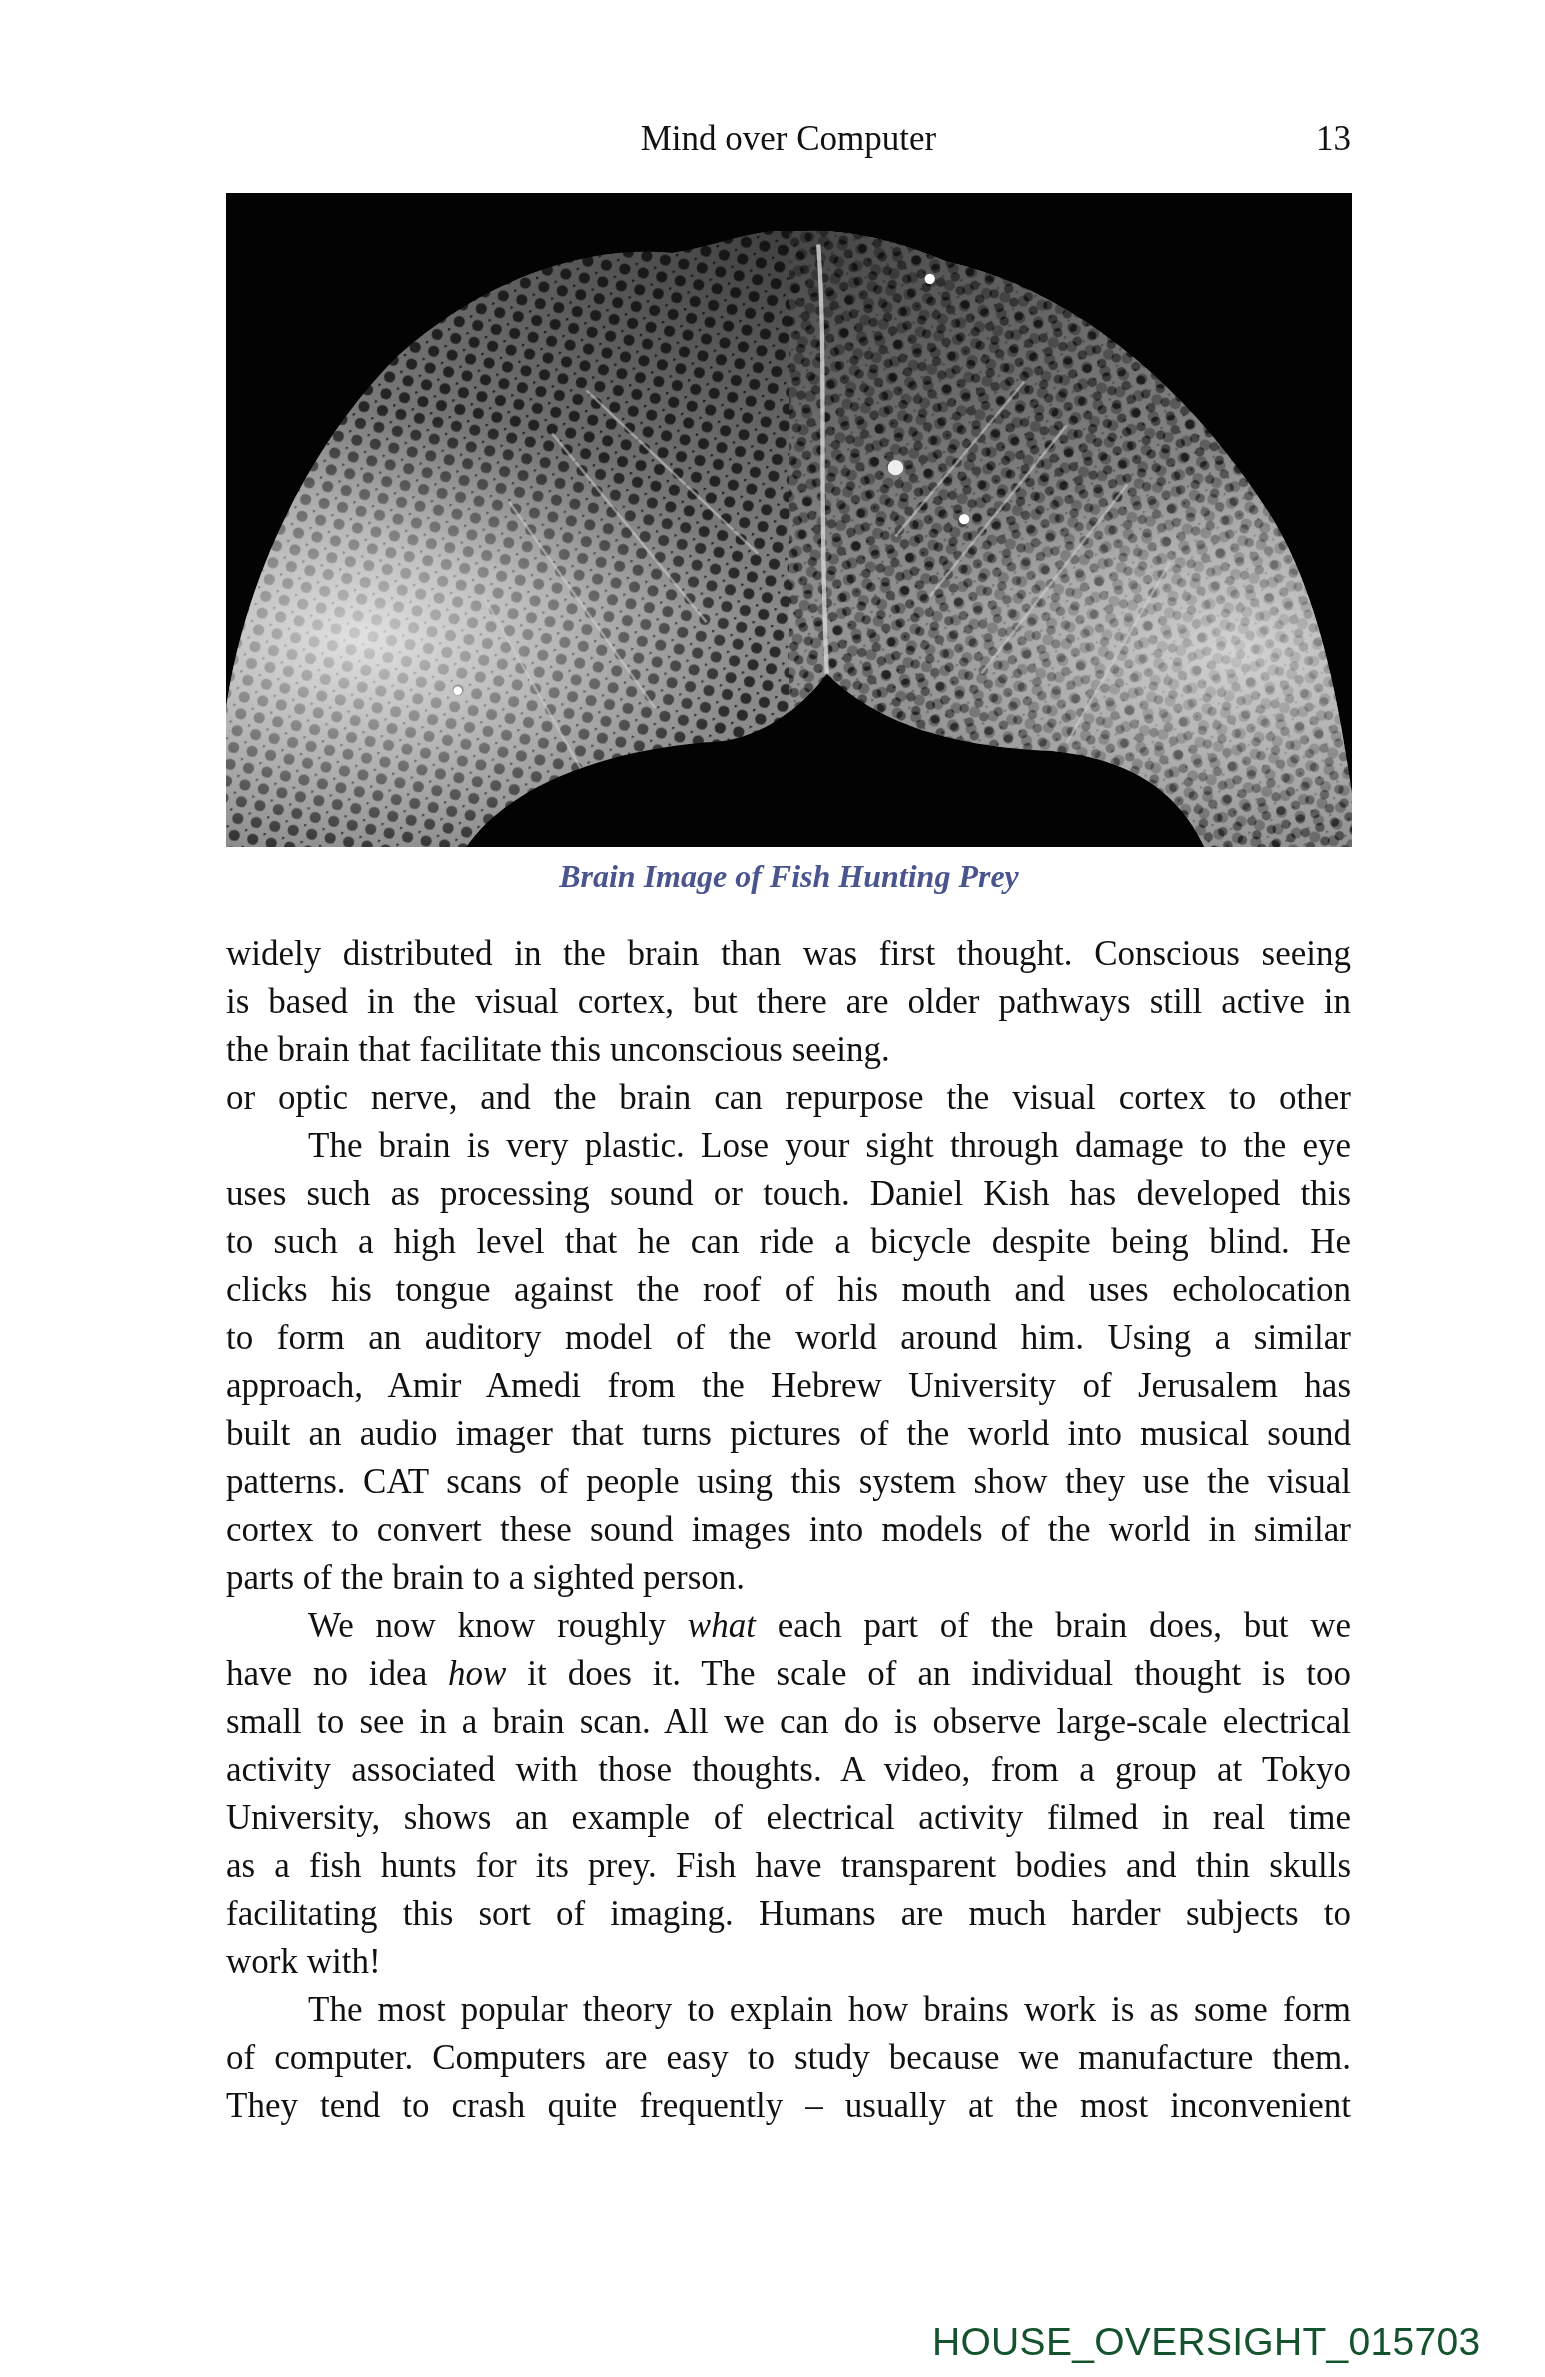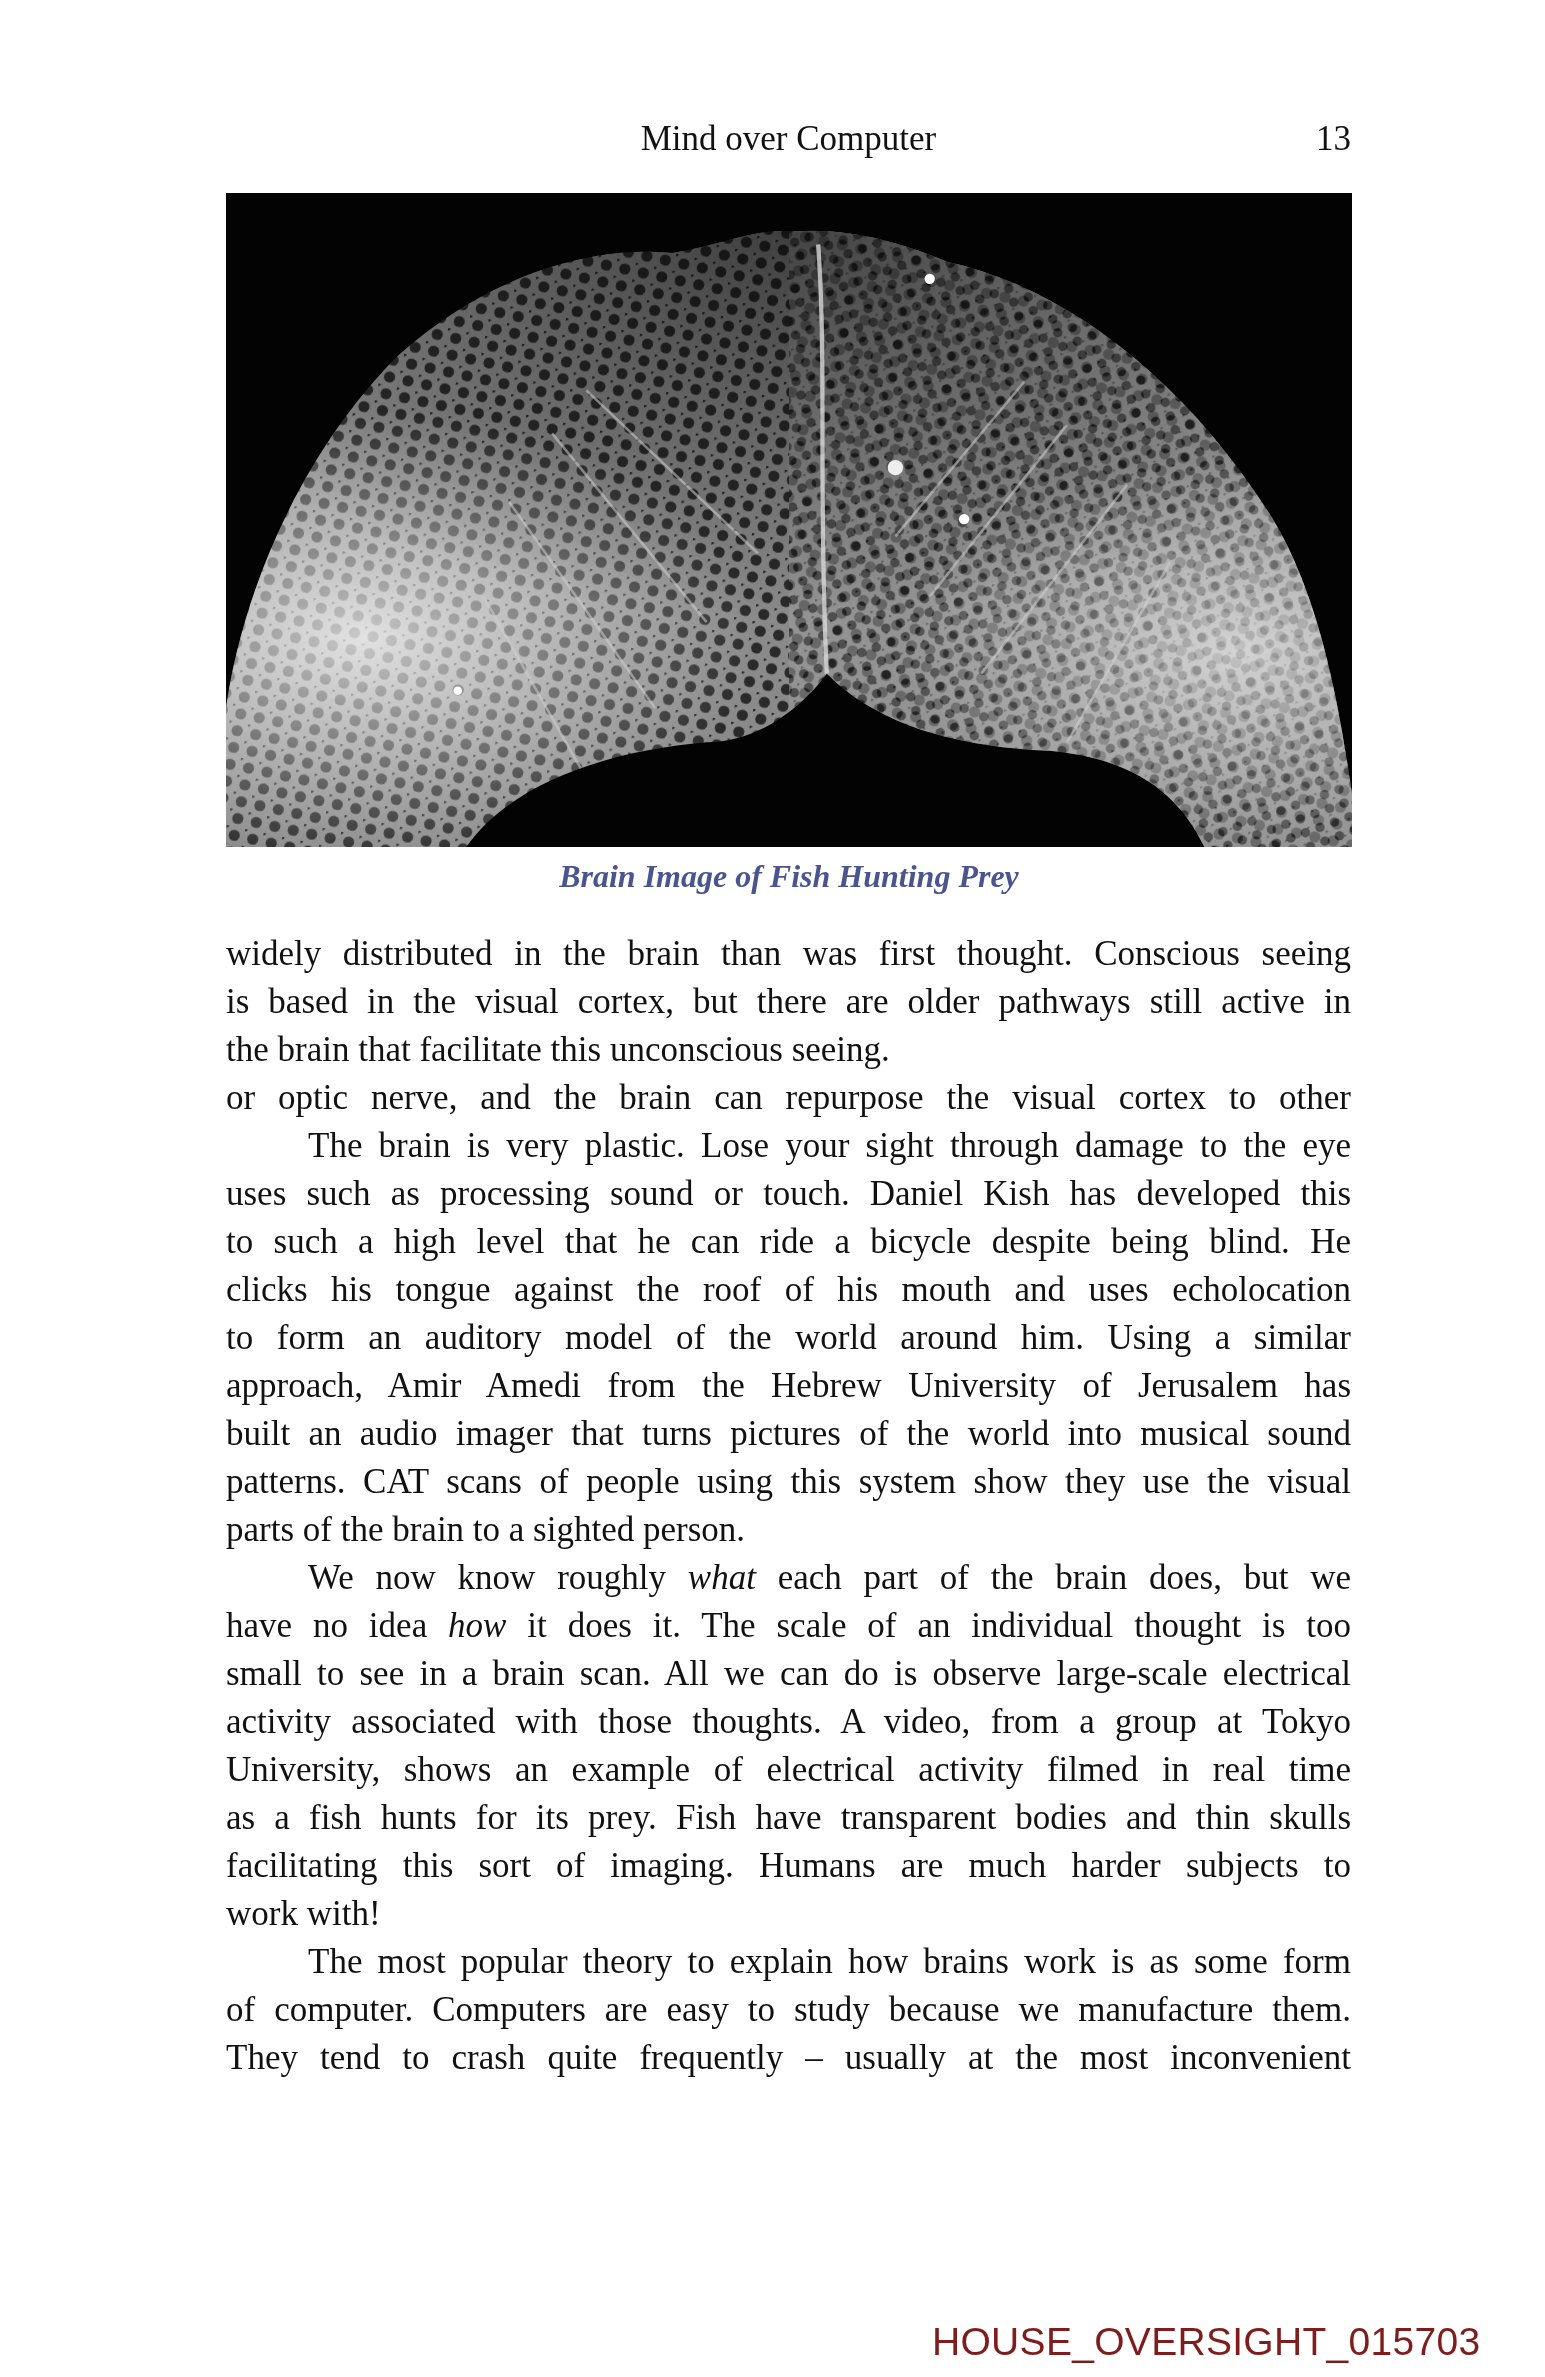--- a/index.html
+++ b/index.html
@@ -32,21 +32,21 @@
     height: 48px; line-height: 48px; white-space: nowrap;
     text-align: justify; text-align-last: justify; overflow: hidden;
   }
   .line.last { text-align-last: left; }
   .line.indent { padding-left: 82px; }
   .line em { font-style: italic; }
 
   .bates {
     position: absolute; left: 932px; top: 2318px;
     font-family: "Liberation Sans", "DejaVu Sans", sans-serif; font-size: 39px; line-height: 47px;
-    color: #7f1d1d; white-space: nowrap; letter-spacing: 0.3px;
+    color: #14532d; white-space: nowrap; letter-spacing: 0.3px;
   }
 </style>
 </head>
 <body>
 
 <div class="running-head">
   <span class="title">Mind over Computer</span>
   <span class="folio">13</span>
 </div>
 
@@ -115,20 +115,21 @@
     <div>
       <div class="line"><span>or optic nerve, and the brain can repurpose the visual cortex to other</span></div>
       <div class="line indent"><span>The brain is very plastic. Lose your sight through damage to the eye</span></div>
       <div class="line"><span>uses such as processing sound or touch. Daniel Kish has developed this</span></div>
       <div class="line"><span>to such a high level that he can ride a bicycle despite being blind. He</span></div>
       <div class="line"><span>clicks his tongue against the roof of his mouth and uses echolocation</span></div>
       <div class="line"><span>to form an auditory model of the world around him. Using a similar</span></div>
       <div class="line"><span>approach, Amir Amedi from the Hebrew University of Jerusalem has</span></div>
       <div class="line"><span>built an audio imager that turns pictures of the world into musical sound</span></div>
       <div class="line"><span>patterns. CAT scans of people using this system show they use the visual</span></div>
+      <div class="line"><span>cortex to convert these sound images into models of the world in similar</span></div>
       <div class="line last"><span>parts of the brain to a sighted person.</span></div>
     </div>
     <div>
       <div class="line indent"><span>We now know roughly </span><em>what</em><span> each part of the brain does, but we</span></div>
       <div class="line"><span>have no idea </span><em>how</em><span> it does it. The scale of an individual thought is too</span></div>
       <div class="line"><span>small to see in a brain scan. All we can do is observe large-scale electrical</span></div>
       <div class="line"><span>activity associated with those thoughts. A video, from a group at Tokyo</span></div>
       <div class="line"><span>University, shows an example of electrical activity filmed in real time</span></div>
       <div class="line"><span>as a fish hunts for its prey. Fish have transparent bodies and thin skulls</span></div>
       <div class="line"><span>facilitating this sort of imaging. Humans are much harder subjects to</span></div>

